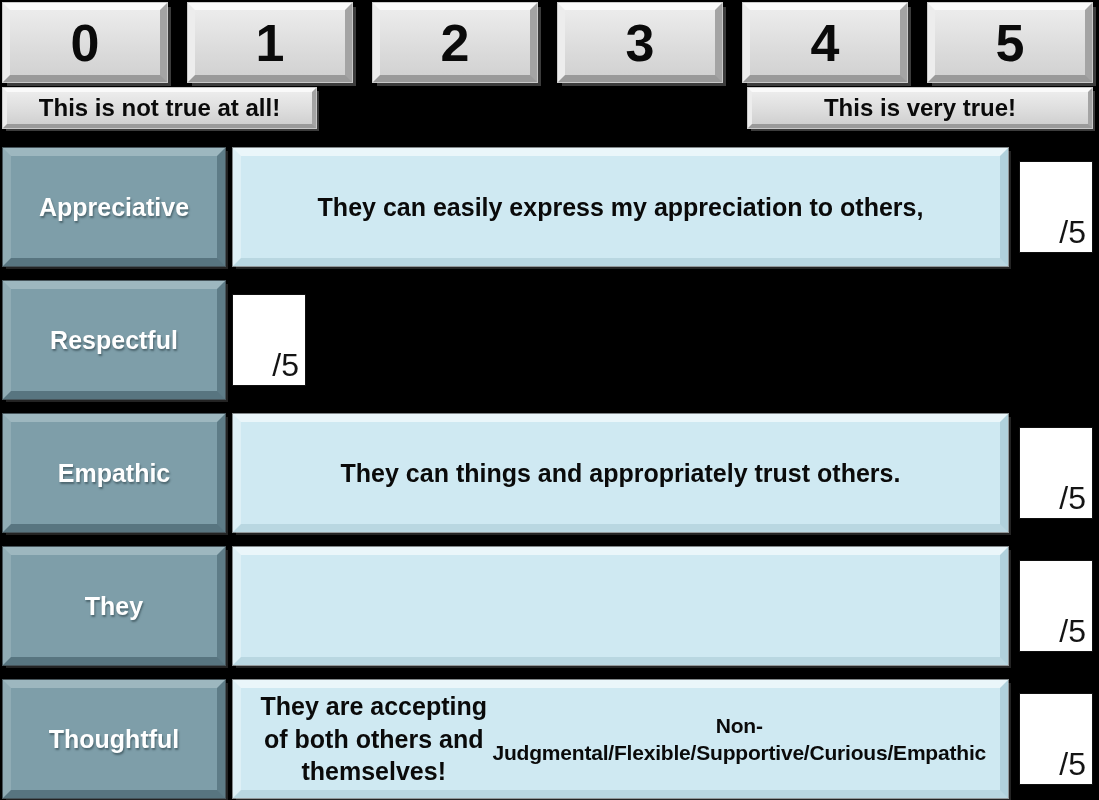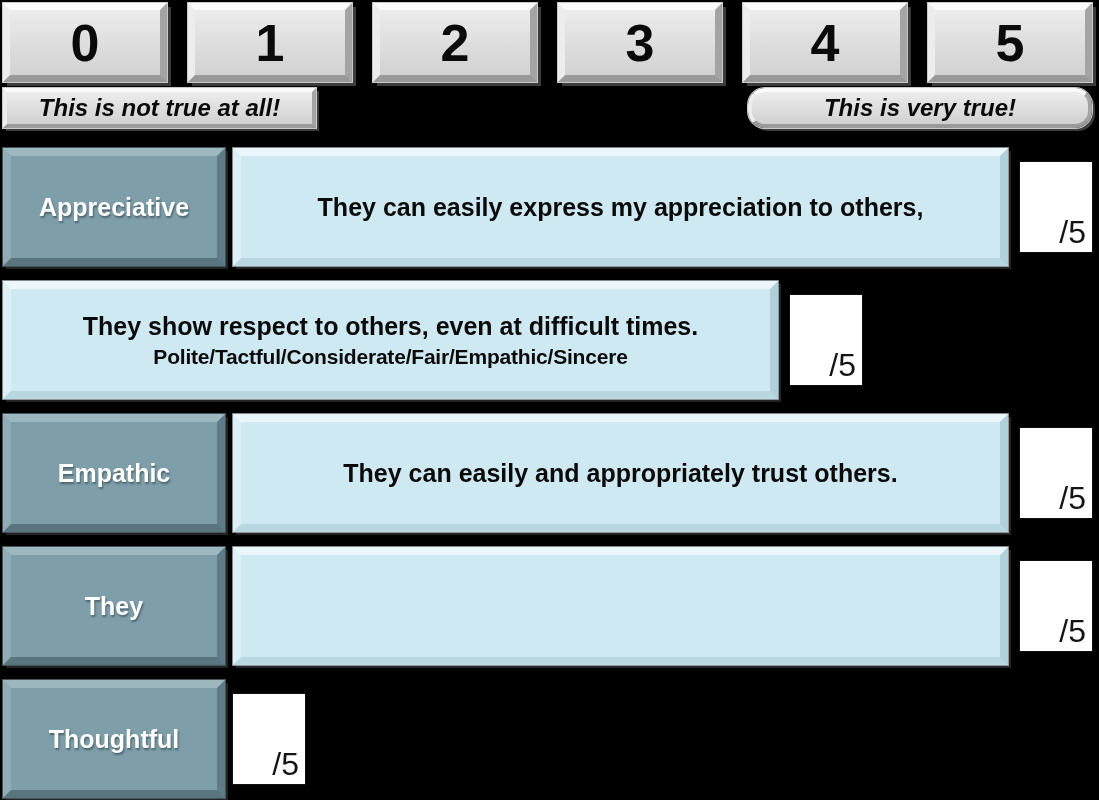--- a/index.html
+++ b/index.html
@@ -17,21 +17,20 @@
     border-color:#fafafa #a4a4a4 #9a9a9a #ededed;
     box-shadow:0 0 0 1px #c9c9c9, 4px 4px 0 0 #3c3c3c;
     box-sizing:border-box;
   }
   .bevel-gray-thin{
     background:linear-gradient(180deg,#ececec 0%,#dcdcdc 60%,#d0d0d0 100%);
     border:4px solid;
     border-color:#fafafa #a4a4a4 #9a9a9a #ededed;
     box-shadow:0 0 0 1px #c9c9c9, 3px 3px 0 0 #3c3c3c;
     box-sizing:border-box;
-    font-style:italic;
   }
   .bevel-teal{
     background:#7e9ea9;
     border:8px solid;
     border-color:#9db7bf #5e7c87 #587580 #90acb5;
     box-shadow:0 0 0 1px #46545a, 3px 3px 0 0 #232323;
     box-sizing:border-box;
   }
   .bevel-blue{
     background:#cfe9f2;
@@ -52,35 +51,35 @@
     cursor:default;
   }
 
   
   .scale-label{
     position:absolute;top:88px;height:40px;
     display:flex;align-items:center;justify-content:center;
     font-size:24px;font-weight:700;color:#0a0a0a;
   }
   .scale-label.left{left:3px;width:313px;}
-  .scale-label.right{left:748px;width:344px;border-radius:17px;}
+  .scale-label.right{left:748px;width:344px;}
 
   
   .rows{position:absolute;left:3px;top:148px;width:1089px;}
   .row{display:flex;height:118px;margin-bottom:15px;}
   .trait-box{
     width:222px;flex:0 0 222px;margin-right:8px;
     display:flex;align-items:center;justify-content:center;
     color:#ffffff;font-size:25px;font-weight:700;
     text-shadow:1px 2px 2px rgba(35,55,62,.55);
     text-align:center;
   }
   .desc-box{
     width:775px;flex:0 0 775px;margin-right:12px;
-    display:flex;flex-direction:column;align-items:center;justify-content:center;
+    display:flex;flex-direction:row;align-items:center;justify-content:center;
     text-align:center;padding:2px 14px;
   }
   .desc-line{
     font-size:25px;font-weight:700;color:#0a0a0a;line-height:1.3;
   }
   .desc-secondary{
     font-size:21px;font-weight:700;color:#0a0a0a;line-height:1.3;
     letter-spacing:-0.2px;
   }
   .desc-line:empty,.desc-secondary:empty{display:none;}
@@ -123,36 +122,32 @@
 
       </div>
       <div class="score-col">
         <div class="score-box">
           <span class="score-denom">/5</span>
         </div>
       </div>
     </div>
 
     <div class="row">
-      <div class="desc-box bevel-blue">
-        <div class="desc-line">They show respect to others, even at difficult times.</div>
-
-        <div class="desc-secondary">Polite/Tactful/Considerate/Fair/Empathic/Sincere</div>
-      </div>
+      <div class="trait-box bevel-teal">Respectful</div>
       <div class="score-col">
         <div class="score-box">
           <span class="score-denom">/5</span>
         </div>
       </div>
     </div>
 
     <div class="row">
       <div class="trait-box bevel-teal">Empathic</div>
       <div class="desc-box bevel-blue">
-        <div class="desc-line">They can easily and appropriately trust others.</div>
+        <div class="desc-line">They can things and appropriately trust others.</div>
 
       </div>
       <div class="score-col">
         <div class="score-box">
           <span class="score-denom">/5</span>
         </div>
       </div>
     </div>
 
     <div class="row">
@@ -162,20 +157,25 @@
       </div>
       <div class="score-col">
         <div class="score-box">
           <span class="score-denom">/5</span>
         </div>
       </div>
     </div>
 
     <div class="row">
       <div class="trait-box bevel-teal">Thoughtful</div>
+      <div class="desc-box bevel-blue">
+        <div class="desc-line">They are accepting of both others and themselves!</div>
+
+        <div class="desc-secondary">Non-Judgmental/Flexible/Supportive/Curious/Empathic</div>
+      </div>
       <div class="score-col">
         <div class="score-box">
           <span class="score-denom">/5</span>
         </div>
       </div>
     </div>
 
   </div>
 </div>
 

